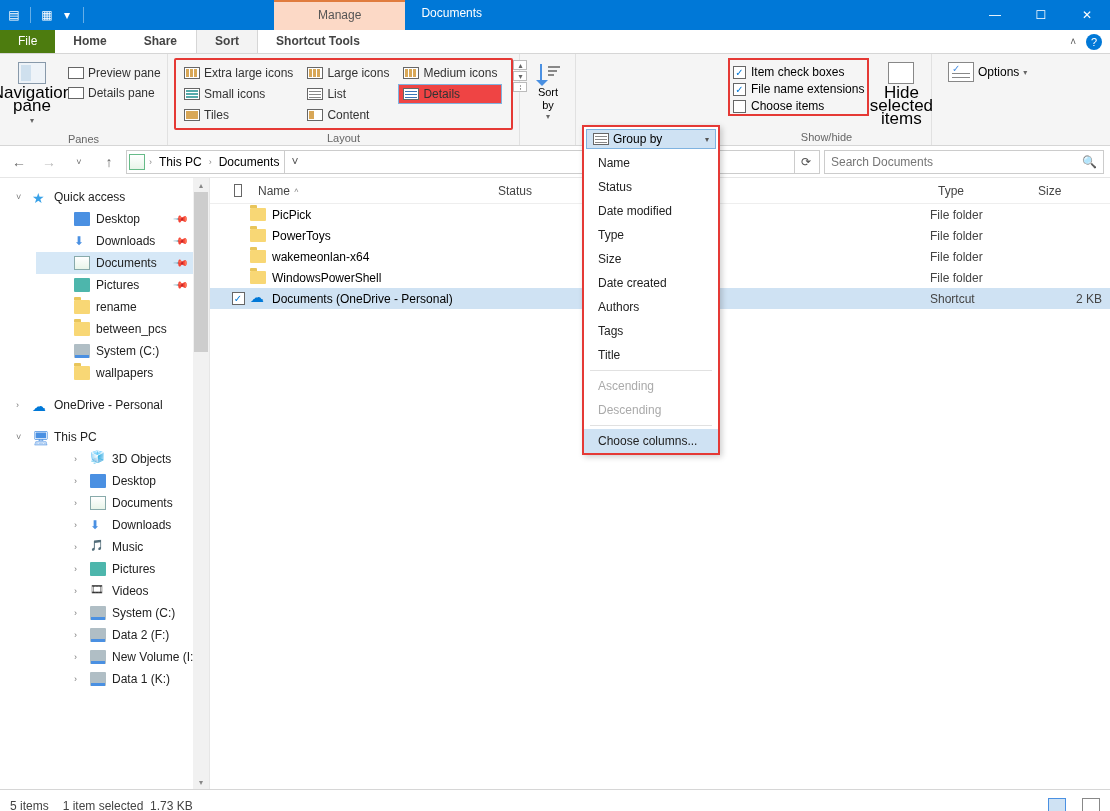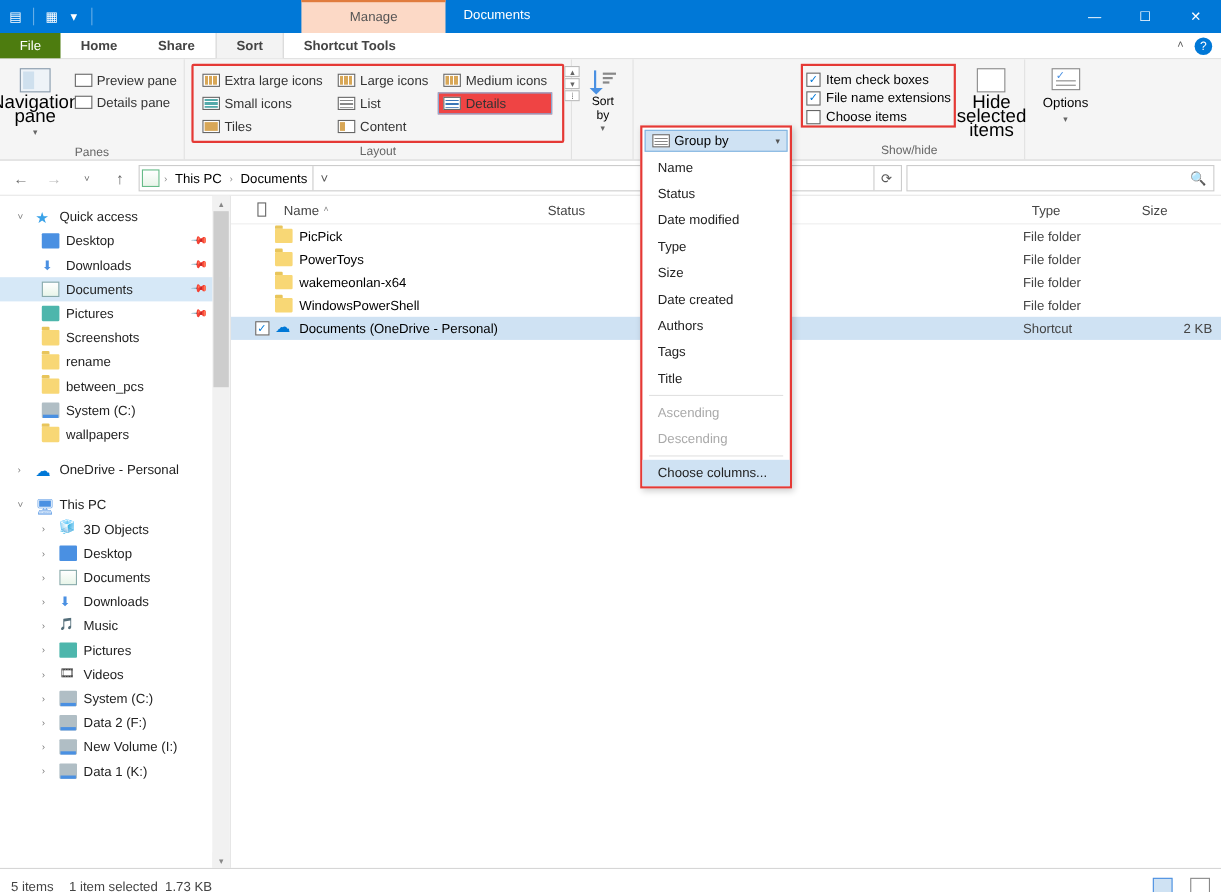--- a/index.html
+++ b/index.html
@@ -54,21 +54,21 @@
 .sort-icon::after { content: ""; position: absolute; left: 2px; top: 18px; border-left: 6px solid transparent; border-right: 6px solid transparent; border-top: 6px solid #4a90e2; }
 .sort-bars { position: absolute; left: 14px; top: 4px; width: 12px; }
 .sort-bars i { display: block; height: 2px; background: #888; margin-bottom: 2px; }
 .sb1 { width: 12px; } .sb2 { width: 9px; } .sb3 { width: 6px; }
 
 .check-col { display: flex; flex-direction: column; gap: 3px; padding: 4px 2px 0; }
 .check-row { display: flex; align-items: center; gap: 5px; font-size: 12px; cursor: pointer; white-space: nowrap; }
 .chk { width: 13px; height: 13px; border: 1px solid #666; display: inline-flex; align-items: center; justify-content: center; font-size: 10px; color: #0078d7; background: #fff; }
 .redbox { border: 2px solid #e53935; padding: 1px; position: relative; }
 
-.options-btn { display: flex; flex-direction: column; align-items: center; padding: 4px 10px; cursor: pointer; gap: 4px; }
+.options-btn { display: flex; flex-direction: row; align-items: center; padding: 4px 10px; cursor: pointer; gap: 4px; }
 .options-icon { width: 26px; height: 20px; border: 1px solid #888; background: #fff; position: relative; }
 .options-icon::before { content: "✓"; position: absolute; left: 3px; top: 0; font-size: 10px; color: #4a90e2; }
 .options-icon::after { content: ""; position: absolute; left: 3px; top: 10px; width: 18px; height: 1px; background: #888; box-shadow: 0 4px 0 #888; }
 
 
 .addr-row { height: 32px; display: flex; align-items: center; gap: 4px; padding: 3px 6px; border-bottom: 1px solid #e6e6e6; }
 .nav-arrow { width: 26px; height: 24px; display: flex; align-items: center; justify-content: center; color: #666; cursor: pointer; font-size: 14px; }
 .nav-arrow.disabled { color: #bbb; }
 .addr-bar { flex: 1; height: 24px; border: 1px solid #ccc; display: flex; align-items: center; padding: 0 2px; gap: 2px; }
 .addr-seg { display: flex; align-items: center; gap: 2px; padding: 0 3px; cursor: pointer; font-size: 12px; }
@@ -80,21 +80,21 @@
 .search-box input { border: none; outline: none; flex: 1; font-size: 12px; color: #444; background: transparent; }
 .search-box .mag { position: absolute; right: 6px; color: #888; }
 
 
 .main { display: flex; height: calc(811px - 30px - 24px - 92px - 32px - 22px); position: relative; }
 .navpane { width: 210px; border-right: 1px solid #e6e6e6; overflow: hidden; padding-top: 8px; position: relative; }
 .scroll-track { position: absolute; right: 0; top: 0; bottom: 0; width: 16px; background: #f1f1f1; }
 .scroll-thumb { position: absolute; top: 14px; width: 14px; left: 1px; height: 160px; background: #cdcdcd; }
 .scroll-arrow { position: absolute; left: 0; width: 16px; height: 14px; background: #f1f1f1; display: flex; align-items: center; justify-content: center; font-size: 8px; color: #888; }
 .tree-item { display: flex; align-items: center; gap: 6px; height: 22px; padding-left: 16px; cursor: pointer; font-size: 12px; color: #222; }
-.tree-item.sub { padding-left: 38px; }
+.tree-item.sub { padding-left: 38px; margin-left: 36px; }
 .tree-item.selected { background: #d6e8f7; }
 .tree-item .exp { width: 10px; font-size: 9px; color: #777; }
 .pin { margin-left: auto; margin-right: 22px; color: #888; font-size: 10px; transform: rotate(45deg); }
 .ico { width: 16px; height: 14px; display: inline-block; position: relative; }
 .ico.folder { background: #f8d775; border-radius: 1px; }
 .ico.folder::before { content: ""; position: absolute; top: -3px; left: 0; width: 7px; height: 3px; background: #e8c55b; border-radius: 1px 1px 0 0; }
 .ico.star { color: #3aa2e8; font-size: 14px; }
 .ico.desktop { background: #4a90e2; border-radius: 1px; }
 .ico.downloads::before { content: "⬇"; color: #4a90e2; font-size: 12px; position: absolute; }
 .ico.docs { border: 1px solid #8aa; background: linear-gradient(#fff,#e8f5e9); }
@@ -120,21 +120,21 @@
 .row .cell-chk { width: 24px; display: flex; justify-content: center; }
 .row .cell-name { width: 240px; display: flex; gap: 6px; }
 .row .cell-type { width: 100px; color: #444; }
 .row .cell-size { width: 80px; text-align: right; color: #444; padding-right: 8px; }
 .fico { width: 16px; height: 13px; background: #f8d775; border-radius: 1px; position: relative; }
 .fico::before { content: ""; position: absolute; top: -3px; left: 0; width: 7px; height: 3px; background: #e8c55b; border-radius: 1px 1px 0 0; }
 .fico.shortcut { background: transparent; }
 .fico.shortcut::before { content: "☁"; color: #0078d7; background: none; width: auto; height: auto; top: -3px; font-size: 14px; }
 
 
-.dropdown { position: absolute; left: 582px; top: 60px; width: 138px; background: #fff; border: 2px solid #e53935; z-index: 50; box-shadow: 2px 2px 6px rgba(0,0,0,0.2); }
+.dropdown { position: absolute; left: 582px; top: 71px; width: 138px; background: #fff; border: 2px solid #e53935; z-index: 50; box-shadow: 2px 2px 6px rgba(0,0,0,0.2); }
 .dropdown-header { background: #cfe2f3; border: 1px solid #7fb3e0; margin: 2px; padding: 2px 6px; display: flex; align-items: center; gap: 4px; cursor: pointer; font-size: 12px; }
 .dd-item { padding: 5px 14px; font-size: 12px; cursor: pointer; color: #222; }
 .dd-item.disabled { color: #aaa; cursor: default; }
 .dd-item.highlight { background: #cfe2f3; }
 .dd-sep { height: 1px; background: #e1e1e1; margin: 3px 6px; }
 
 
 .statusbar { height: 32px; border-top: 1px solid #d6d6d6; display: flex; align-items: center; padding: 0 10px; font-size: 11px; color: #444; gap: 14px; }
 .statusbar .spacer { flex: 1; }
 .view-toggle { width: 18px; height: 16px; border: 1px solid #888; cursor: pointer; margin-left: 2px; display: inline-flex; }
@@ -335,20 +335,21 @@
   <div class="addr-bar">
     <span class="doc-icon"></span>
     <span class="addr-chev">›</span>
     <span class="addr-seg">This PC</span>
     <span class="addr-chev">›</span>
     <span class="addr-seg">Documents</span>
     <span class="addr-down">˅</span>
     <span class="addr-refresh">⟳</span>
   </div>
   <div class="search-box">
+    <input placeholder="Search Documents" style="">
     <span class="mag">🔍</span>
   </div>
 </div>
 
 <div class="main">
 
   <div class="navpane">
     <div class="tree-item">
       <span class="exp">˅</span>
       <span class="ico star">★</span>
@@ -367,24 +368,20 @@
         </div>
         <div class="tree-item sub selected">
           <span class="ico docs"></span>
           <span>Documents</span>
           <span class="pin">📌</span>
         </div>
         <div class="tree-item sub">
           <span class="ico pics"></span>
           <span>Pictures</span>
           <span class="pin">📌</span>
-        </div>
-        <div class="tree-item sub">
-          <span class="ico folder"></span>
-          <span>Screenshots</span>
         </div>
         <div class="tree-item sub">
           <span class="ico folder"></span>
           <span>rename</span>
         </div>
         <div class="tree-item sub">
           <span class="ico folder"></span>
           <span>between_pcs</span>
         </div>
         <div class="tree-item sub">

